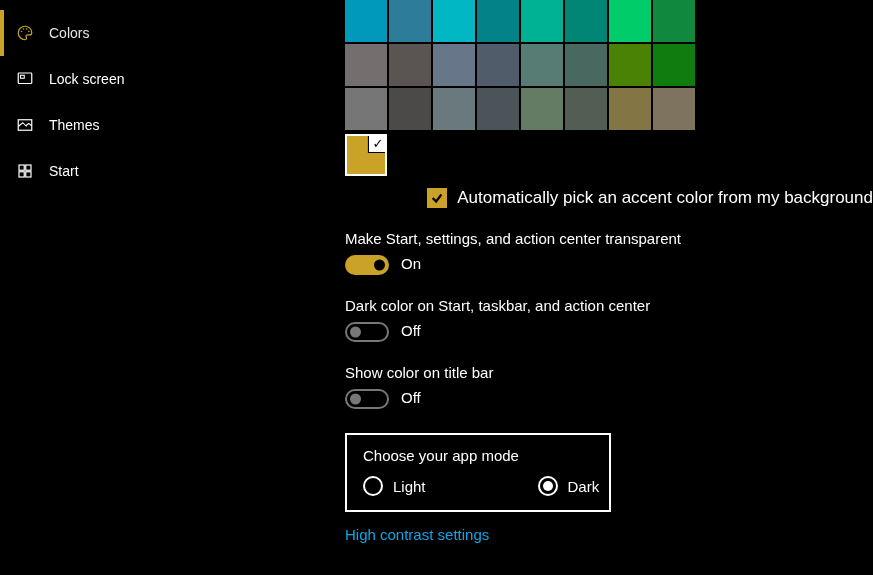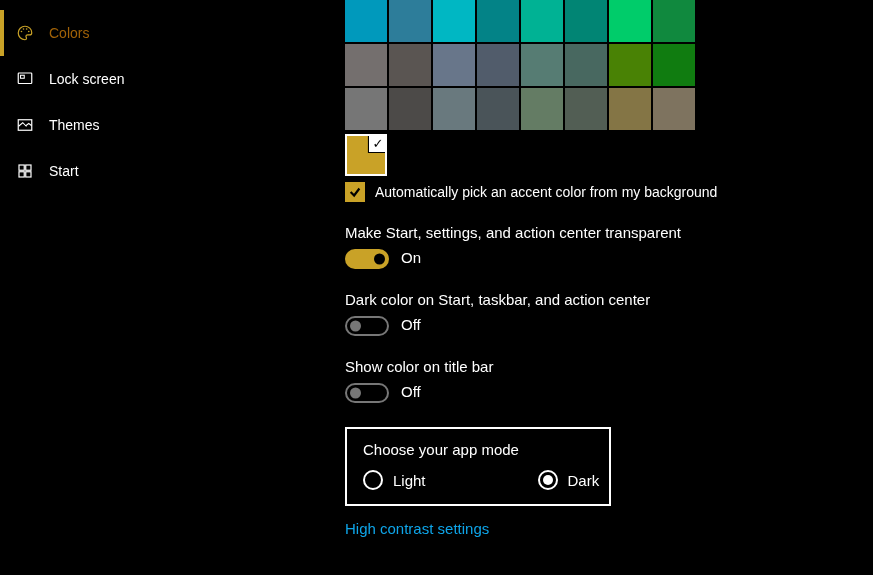--- a/index.html
+++ b/index.html
@@ -1,31 +1,31 @@
 <!DOCTYPE html>
 <html><head>
 <meta charset="utf-8">
 <style>
 * { margin: 0; padding: 0; box-sizing: border-box; font-family: "Segoe UI", Arial, sans-serif; }
 body { background: #000; color: #fff; width: 873px; height: 575px; overflow: hidden; }
 .container { display: flex; height: 100%; }
 .sidebar { width: 265px; padding-top: 10px; }
 .sidebar-item { display: flex; align-items: center; height: 46px; padding-left: 15px; cursor: pointer; font-size: 14px; }
-.sidebar-item.active { color: #a16207; position: relative; }
+.sidebar-item.active { color: #e5e5e5; position: relative; }
 .sidebar-item.active::before { content: ""; position: absolute; left: 0; top: 0; width: 4px; height: 100%; background: #c9a227; }
 .sidebar-icon { width: 20px; height: 20px; margin-right: 14px; display: flex; align-items: center; justify-content: center; }
 .sidebar-icon svg { width: 18px; height: 18px; }
 .main { flex: 1; padding-left: 80px; padding-top: 0; }
 .palette { display: flex; flex-direction: column; gap: 2px; }
 .palette-row { display: flex; gap: 2px; }
 .swatch { width: 42px; height: 42px; cursor: pointer; }
 .custom-swatch { width: 42px; height: 42px; margin-top: 4px; border: 2px solid #fff; position: relative; cursor: pointer; }
 .custom-swatch .inner { position: absolute; inset: 0; background: #c9a227; clip-path: polygon(0 0, 55% 0, 55% 45%, 100% 45%, 100% 100%, 0 100%); }
 .custom-swatch .check { position: absolute; right: -2px; top: -2px; width: 18px; height: 18px; background: #fff; color: #000; font-size: 13px; display: flex; align-items: center; justify-content: center; }
-.checkbox-row { display: flex; align-items: center; margin-top: 6px; font-size: 14px; }
+.checkbox-row { display: flex; align-items: center; margin-top: 12px; font-size: 17px; justify-content: flex-end; }
 .checkbox { width: 20px; height: 20px; background: #c9a227; margin-right: 10px; display: flex; align-items: center; justify-content: center; cursor: pointer; }
 .checkbox svg { stroke: #000; stroke-width: 2.5; fill: none; }
 .setting { margin-top: 22px; font-size: 15px; }
 .setting-label { margin-bottom: 8px; }
 .toggle-row { display: flex; }
 .toggle { width: 44px; height: 20px; border-radius: 10px; position: relative; cursor: pointer; margin-right: 12px; }
 .toggle.on { background: #c9a227; }
 .toggle.off { background: #000; border: 2px solid #777; }
 .toggle .knob { position: absolute; width: 11px; height: 11px; border-radius: 50%; top: 50%; transform: translateY(-50%); }
 .toggle.on .knob { background: #000; right: 4px; }

